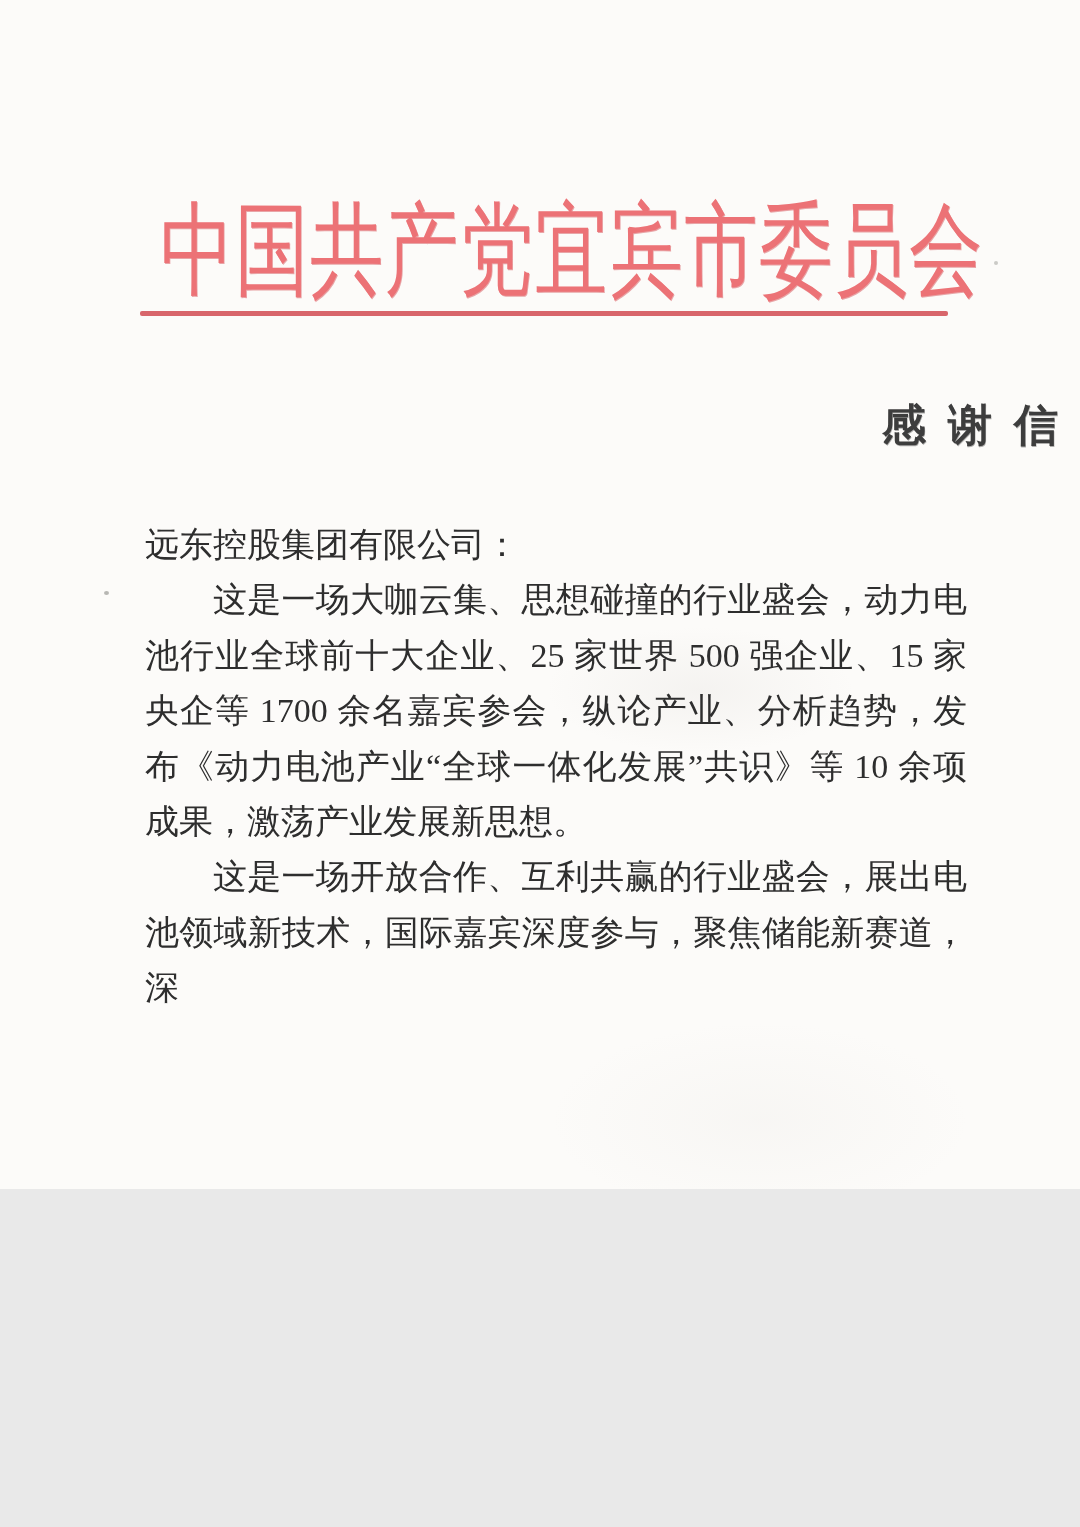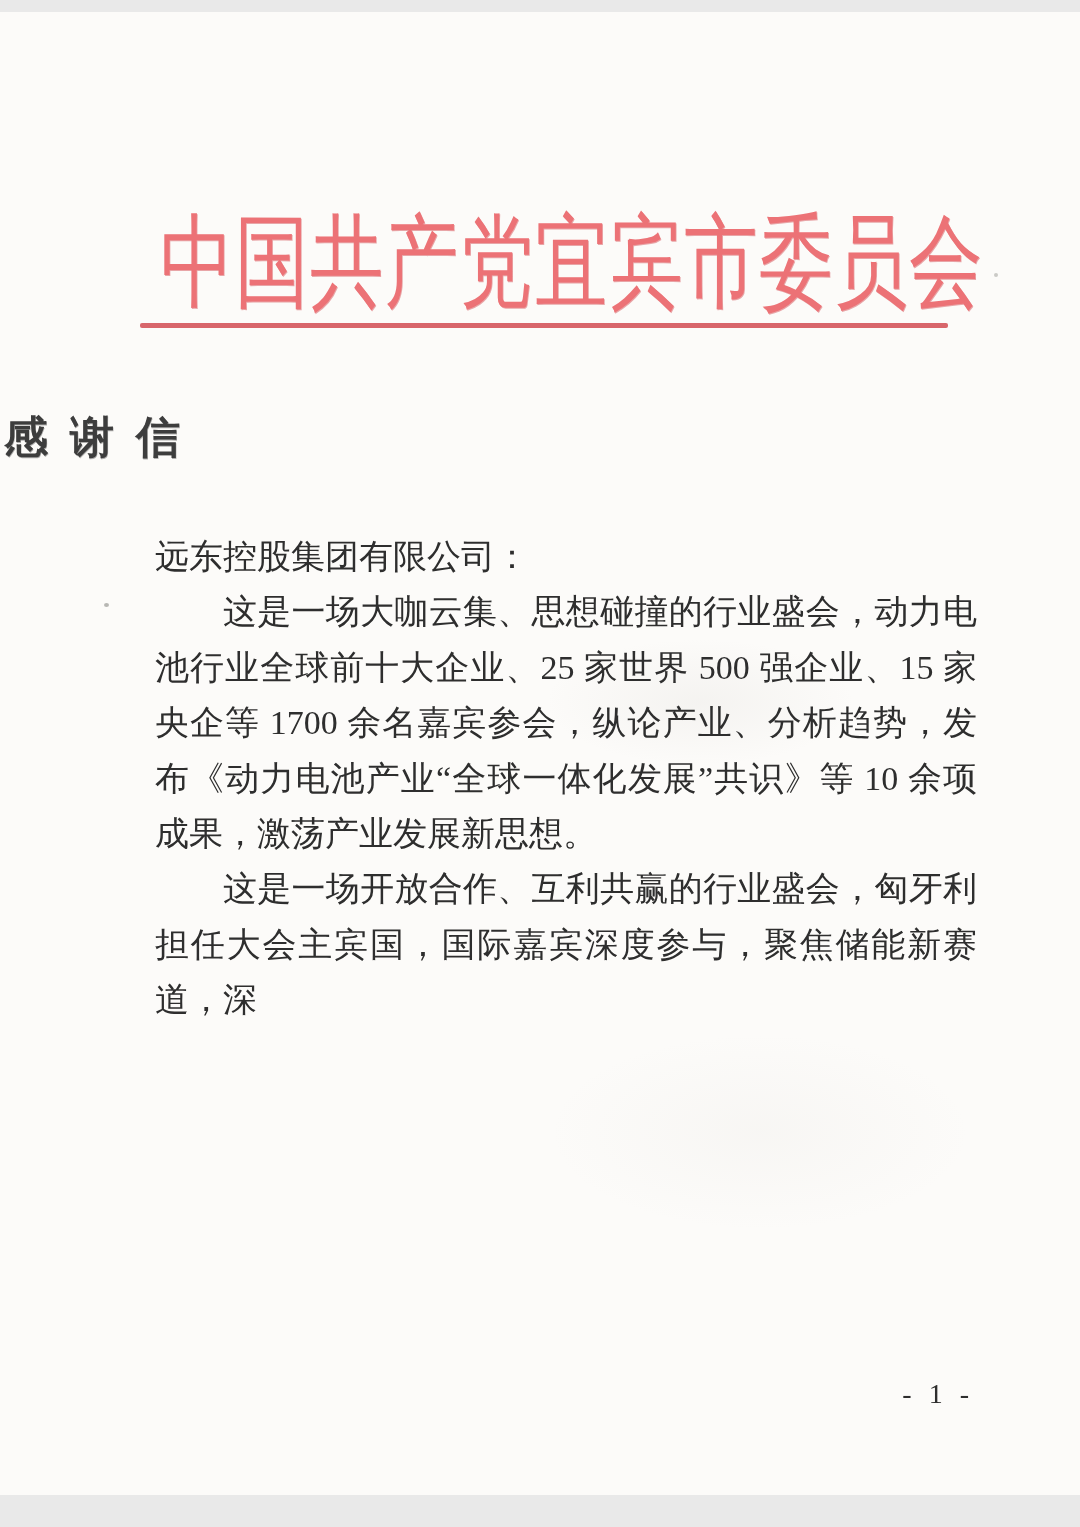--- a/index.html
+++ b/index.html
@@ -4,22 +4,22 @@
 <style>
   html, body {
     margin: 0;
     padding: 0;
     background: #e9e9e9;
     font-family: "Liberation Serif", "DejaVu Serif", serif;
   }
   .page {
     position: relative;
     width: 1080px;
-    height: 1483px;
-    margin: 12px auto;
+    height: 1189px;
+    margin: 0 auto;
     background: #fcfbf9;
     overflow: hidden;
   }
   
   .page::before {
     content: "";
     position: absolute;
     inset: 0;
     background:
       radial-gradient(ellipse 220px 90px at 700px 690px, rgba(190,185,178,0.12), rgba(0,0,0,0) 70%),
@@ -53,33 +53,33 @@
     height: 5px;
     background: #d8666b;
     border-radius: 2px;
   }
 
   .doc-title {
     position: absolute;
     top: 396px;
     left: 0;
     right: 0;
-    text-align: left;
+    text-align: right;
     font-size: 44px;
     font-weight: bold;
     color: #3d3d3d;
     letter-spacing: 22px;
     padding-left: 4px; 
     text-shadow: 0.5px 0.5px 0 rgba(60,60,60,0.4);
   }
 
   .body-text {
     position: absolute;
     top: 517px;
-    left: 155px;
+    left: 145px;
     width: 822px;
     font-size: 34px;
     line-height: 55.4px;
     color: #2e2e2e;
     text-align: justify;
     text-justify: inter-character;
   }
   .body-text p {
     margin: 0;
     padding: 0;
@@ -115,21 +115,21 @@
   <div class="masthead">
     <span class="masthead-text">中国共产党宜宾市委员会</span>
   </div>
   <div class="masthead-rule"></div>
 
   <div class="doc-title">感谢信</div>
 
   <div class="body-text">
     <p>远东控股集团有限公司：</p>
     <p class="indented">这是一场大咖云集、思想碰撞的行业盛会，动力电池行业全球前十大企业、25 家世界 500 强企业、15 家央企等 1700 余名嘉宾参会，纵论产业、分析趋势，发布《动力电池产业“全球一体化发展”共识》等 10 余项成果，激荡产业发展新思想。</p>
-    <p class="indented">这是一场开放合作、互利共赢的行业盛会，匈牙利担任大会主宾国，国际嘉宾深度参与，聚焦储能新赛道，深</p>
+    <p class="indented">这是一场开放合作、互利共赢的行业盛会，展出电池领域新技术，国际嘉宾深度参与，聚焦储能新赛道，深</p>
   </div>
 
   <div class="page-number">- 1 -</div>
 
   <div class="speck speck-left"></div>
   <div class="speck speck-right"></div>
 
 </div>
 
 </body></html>

